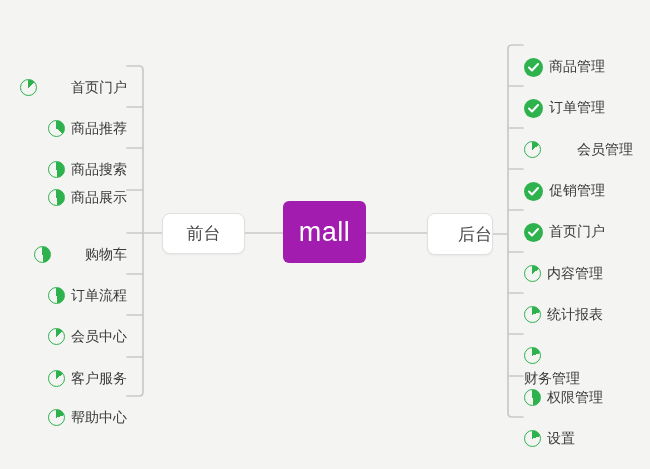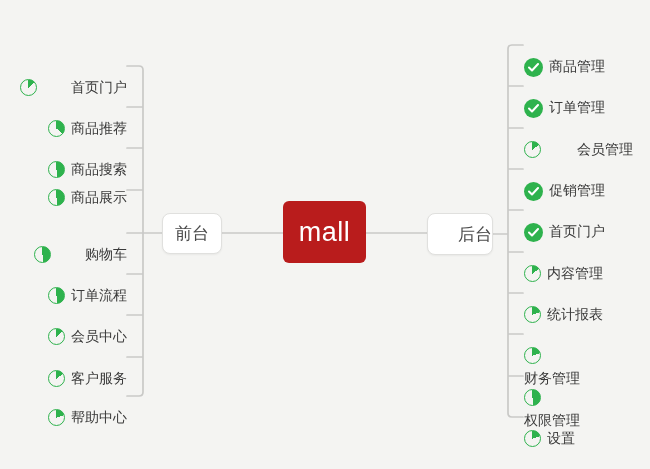--- a/index.html
+++ b/index.html
@@ -14,21 +14,21 @@
 
   .node{
     position:absolute;display:flex;align-items:center;justify-content:center;
     box-sizing:border-box;cursor:pointer;
   }
   .node.center{
     left:283px;top:201px;width:83px;height:62px;border-radius:6px;
     color:#ffffff;font-size:27px;letter-spacing:0.5px;
   }
   .node.branch{
-    width:60px;height:41px;background:#ffffff;border:1px solid #e0e0de;
+    width:83px;height:41px;background:#ffffff;border:1px solid #e0e0de;
     border-radius:8px;font-size:17px;color:#4a4a4a;
     box-shadow:0 1px 2px rgba(0,0,0,0.05);
   }
   .node.front{left:162px;top:213px;}
   .node.back{left:427px;top:213px;width:66px;height:42px;justify-content:flex-end;}
 
   .item{
     position:absolute;display:flex;gap:6px;
     height:22px;white-space:nowrap;cursor:pointer;margin-top:24px;
   }
@@ -50,21 +50,21 @@
 </style>
 </head>
 <body>
 
 <div class="canvas">
 
   <svg class="connectors" width="650" height="469">
     <path id="wires" fill="none" stroke-width="1.7" stroke-linecap="round" d="M 127 66 L 139 66 Q 143 66 143 70 M 127 396 L 139 396 Q 143 396 143 392 M 127 107 L 143 107 M 127 148 L 143 148 M 127 190 L 143 190 M 127 233 L 143 233 M 127 274 L 143 274 M 127 315 L 143 315 M 127 357 L 143 357 M 143 70 L 143 392 M 143 233 L 162 233 M 222 233 L 283 233 M 366 233 L 427 233 M 523 45 L 512 45 Q 508 45 508 49 M 523 417 L 512 417 Q 508 417 508 413 M 508 86 L 523 86 M 508 128 L 523 128 M 508 169 L 523 169 M 508 210 L 523 210 M 508 252 L 523 252 M 508 293 L 523 293 M 508 334 L 523 334 M 508 376 L 523 376 M 508 49 L 508 413 M 488 234 L 508 234" stroke="#c9c9c7"></path>
   </svg>
 
-  <div class="node center" id="center-node" style="background: #b91c1c;">
+  <div class="node center" id="center-node" style="background: #a21caf;">
     <span>mall</span>
   </div>
 
   <div class="node branch front" id="front-node">
     <span>前台</span>
   </div>
 
   <div class="node branch back" id="back-node">
     <span>后台</span>
   </div>
@@ -149,21 +149,21 @@
     <span class="label">内容管理</span>
   </div>
       <div class="item right-item" style="top: 282px;">
     <span class="pie" style="--p: 20;"></span>
     <span class="label">统计报表</span>
   </div>
       <div class="item right-item" style="top: 323px; flex-direction: column;">
     <span class="pie" style="--p: 20;"></span>
     <span class="label">财务管理</span>
   </div>
-      <div class="item right-item" style="top: 365px; flex-direction: column;">
+      <div class="item right-item" style="top: 365px;">
     <span class="pie" style="--p: 50;"></span>
     <span class="label">权限管理</span>
   </div>
       <div class="item right-item" style="top: 406px;">
     <span class="pie" style="--p: 20;"></span>
     <span class="label">设置</span>
   </div>
     </div>
 
 </div>

